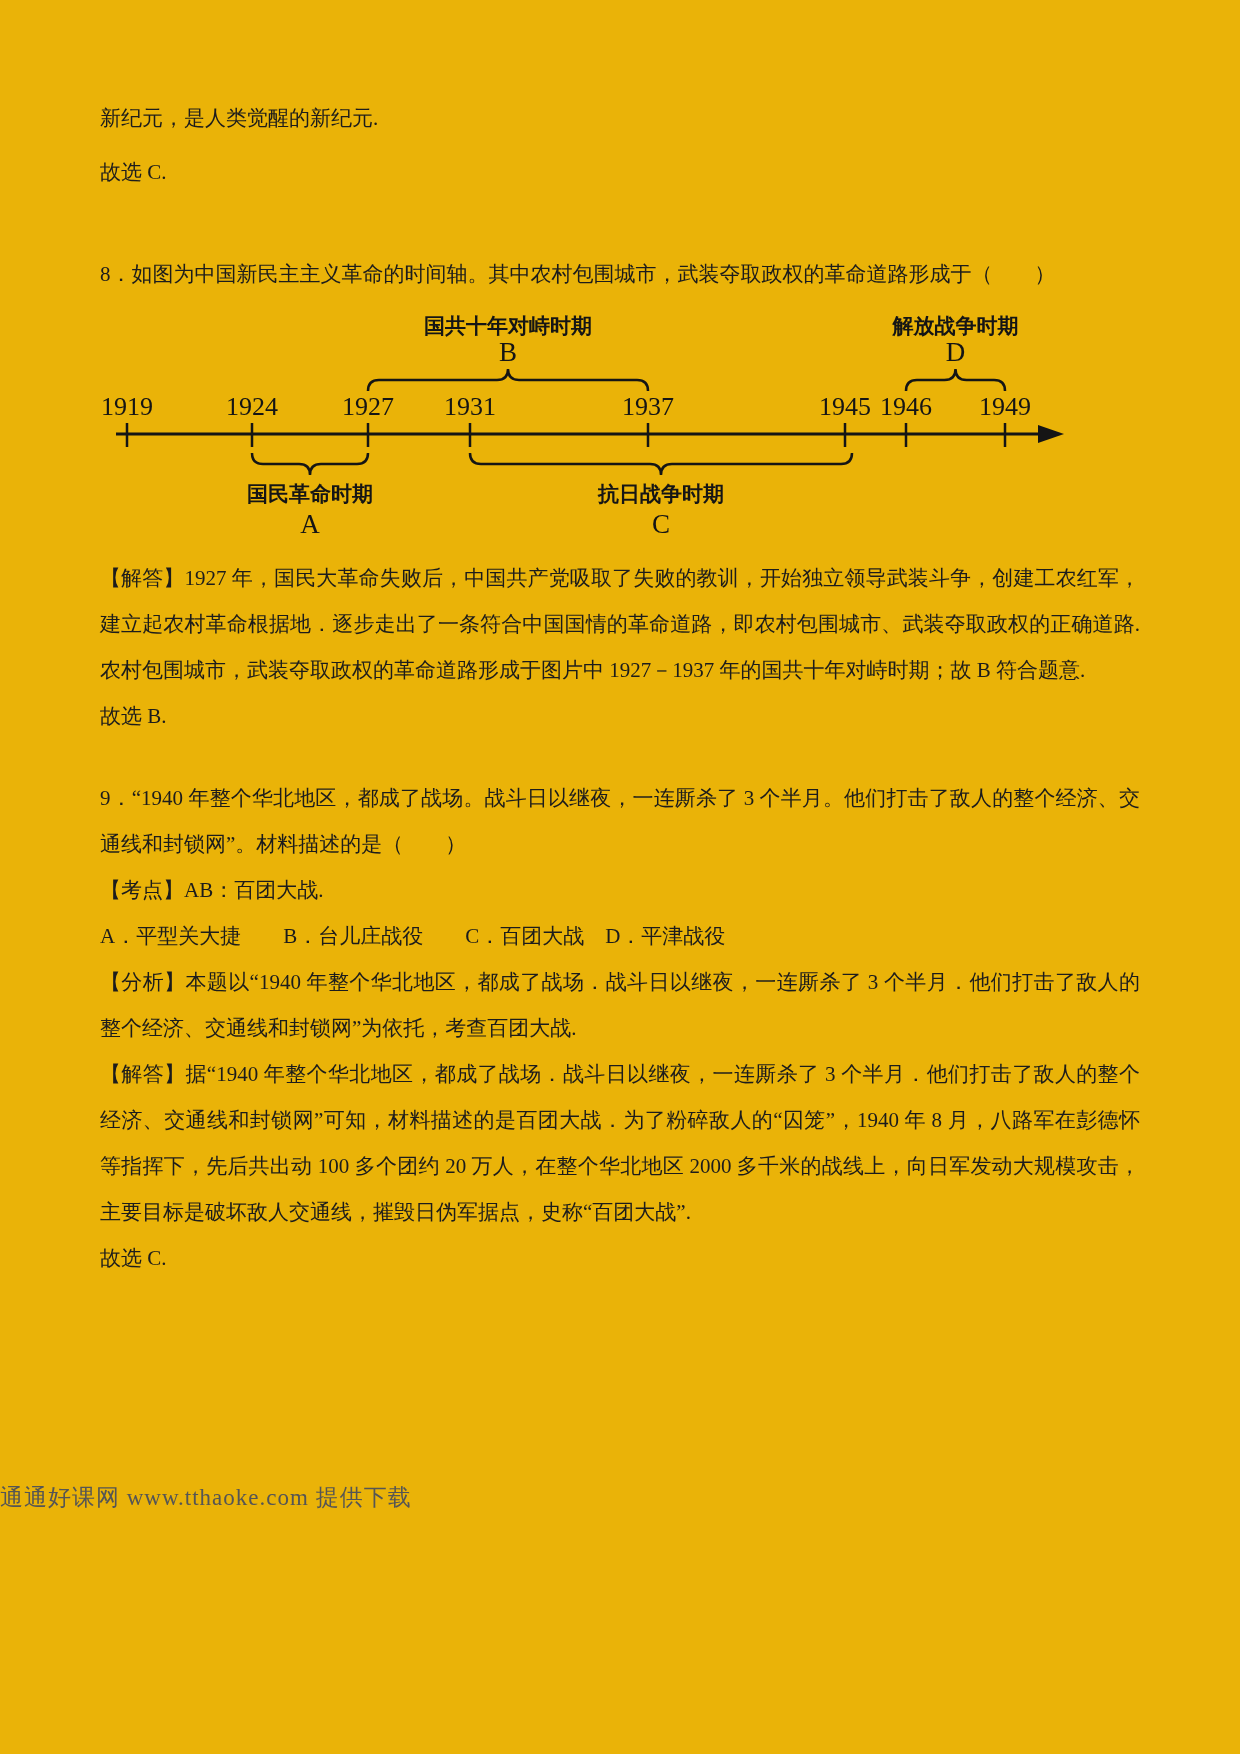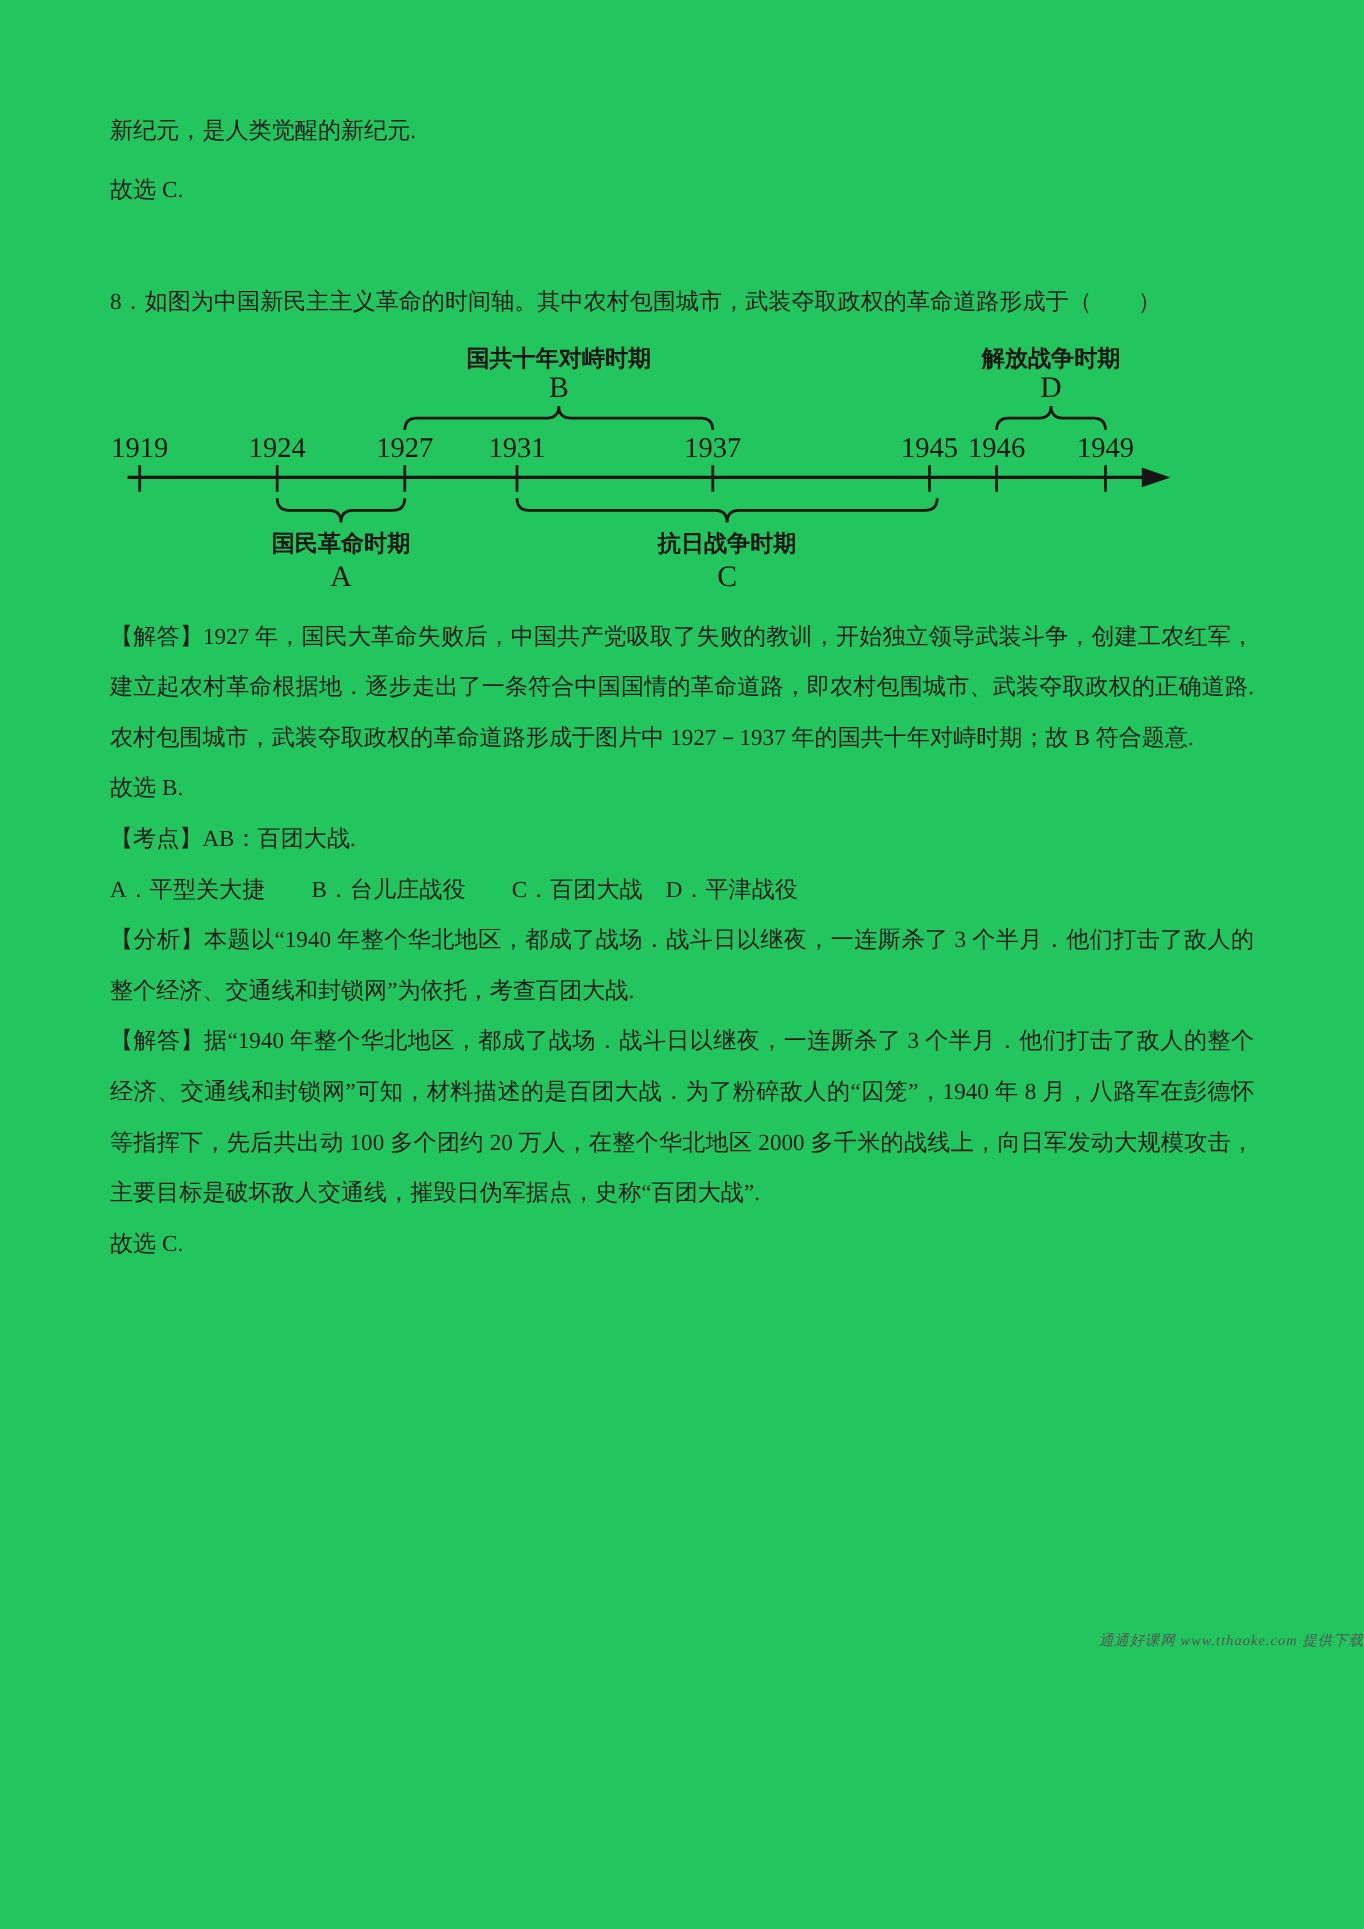--- a/index.html
+++ b/index.html
@@ -7,21 +7,21 @@
   body {
     width: 1240px;
     font-family: "Liberation Serif", serif;
     color: #1c1c1c;
   }
   .page {
     position: relative;
     width: 1240px;
     height: 1754px;
     padding: 95px 100px 0 100px;
-    background: #22c55e;
+    background: #eab308;
     overflow: hidden;
   }
   .para {
     margin: 0;
     font-size: 21px;
     line-height: 46px;
     text-align: justify;
     text-justify: inter-ideograph;
     word-break: break-word;
   }
@@ -37,25 +37,24 @@
     height: 240px;
   }
   svg text {
     font-family: "Liberation Serif", serif;
   }
   .footer {
     position: absolute;
     top: 1482px;
     left: 0;
     width: 100%;
-    text-align: right;
-    font-size: 13px;
+    text-align: left;
+    font-size: 23px;
     color: #555555;
     letter-spacing: 1px;
-    font-style: italic;
   }
 </style>
 </head>
 <body>
 
 <div class="page">
 
   <p class="para">新纪元，是人类觉醒的新纪元.</p>
   <p class="para mt8">故选 C.</p>
 
@@ -92,20 +91,21 @@
         <text x="210" y="230" text-anchor="middle" font-size="27" fill="#151515">A</text>
         <path d="M 370 150 Q 370 161 381 161 L 550 161 Q 561 161 561 172 Q 561 161 572 161 L 741 161 Q 752 161 752 150" fill="none" stroke="#151515" stroke-width="2.5"></path>
         <text x="561" y="198" text-anchor="middle" font-size="21" font-weight="bold" fill="#151515">抗日战争时期</text>
         <text x="561" y="230" text-anchor="middle" font-size="27" fill="#151515">C</text>
       </svg>
   </figure>
 
   <p class="para">【解答】1927 年，国民大革命失败后，中国共产党吸取了失败的教训，开始独立领导武装斗争，创建工农红军，建立起农村革命根据地．逐步走出了一条符合中国国情的革命道路，即农村包围城市、武装夺取政权的正确道路.农村包围城市，武装夺取政权的革命道路形成于图片中 1927－1937 年的国共十年对峙时期；故 B 符合题意.</p>
   <p class="para">故选 B.</p>
 
+  <p class="para mt36">9．“1940 年整个华北地区，都成了战场。战斗日以继夜，一连厮杀了 3 个半月。他们打击了敌人的整个经济、交通线和封锁网”。材料描述的是（　　）</p>
   <p class="para">【考点】AB：百团大战.</p>
   <p class="para">A．平型关大捷　　B．台儿庄战役　　C．百团大战　D．平津战役</p>
   <p class="para">【分析】本题以“1940 年整个华北地区，都成了战场．战斗日以继夜，一连厮杀了 3 个半月．他们打击了敌人的整个经济、交通线和封锁网”为依托，考查百团大战.</p>
   <p class="para">【解答】据“1940 年整个华北地区，都成了战场．战斗日以继夜，一连厮杀了 3 个半月．他们打击了敌人的整个经济、交通线和封锁网”可知，材料描述的是百团大战．为了粉碎敌人的“囚笼”，1940 年 8 月，八路军在彭德怀等指挥下，先后共出动 100 多个团约 20 万人，在整个华北地区 2000 多千米的战线上，向日军发动大规模攻击，主要目标是破坏敌人交通线，摧毁日伪军据点，史称“百团大战”.</p>
   <p class="para">故选 C.</p>
 
   <div class="footer">通通好课网  www.tthaoke.com  提供下载</div>
 
 </div>
 

